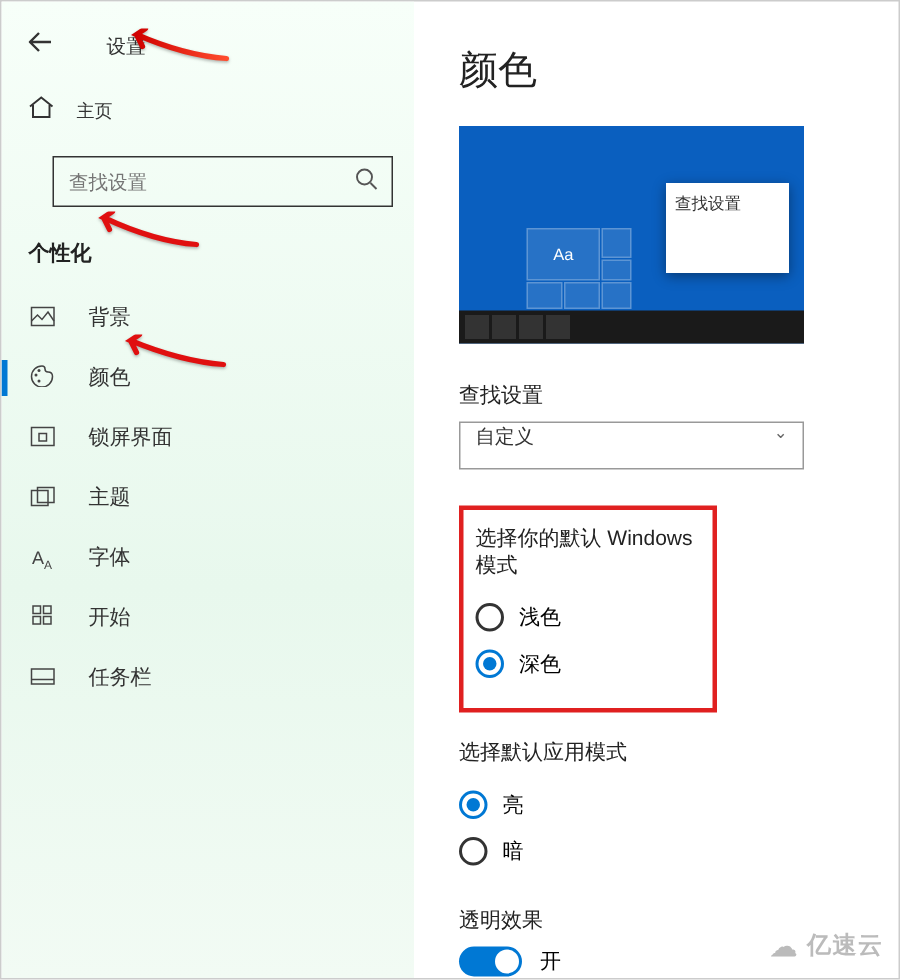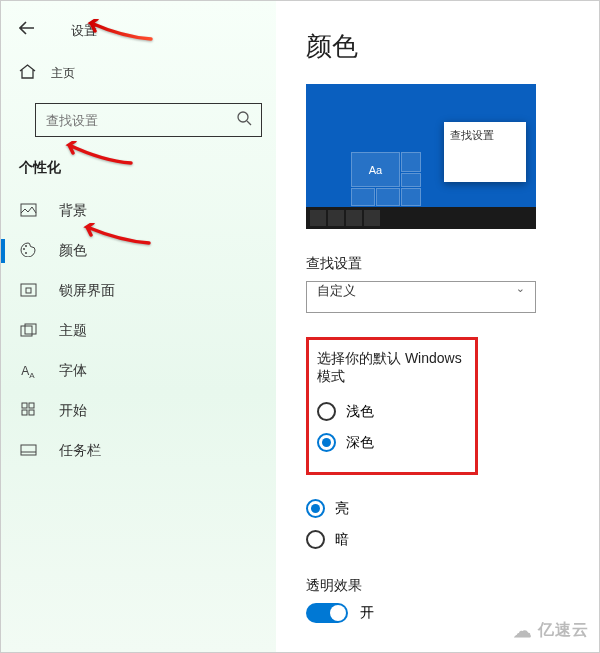--- a/index.html
+++ b/index.html
@@ -176,20 +176,21 @@
       <span class="circle"></span>
       <span>浅色</span>
     </div>
     <div class="radio checked">
       <span class="circle"></span>
       <span>深色</span>
     </div>
   </div>
 
   <div class="radio-group group2">
+    <div class="field-label">选择默认应用模式</div>
     <div class="radio checked">
       <span class="circle"></span>
       <span>亮</span>
     </div>
     <div class="radio">
       <span class="circle"></span>
       <span>暗</span>
     </div>
   </div>
 

